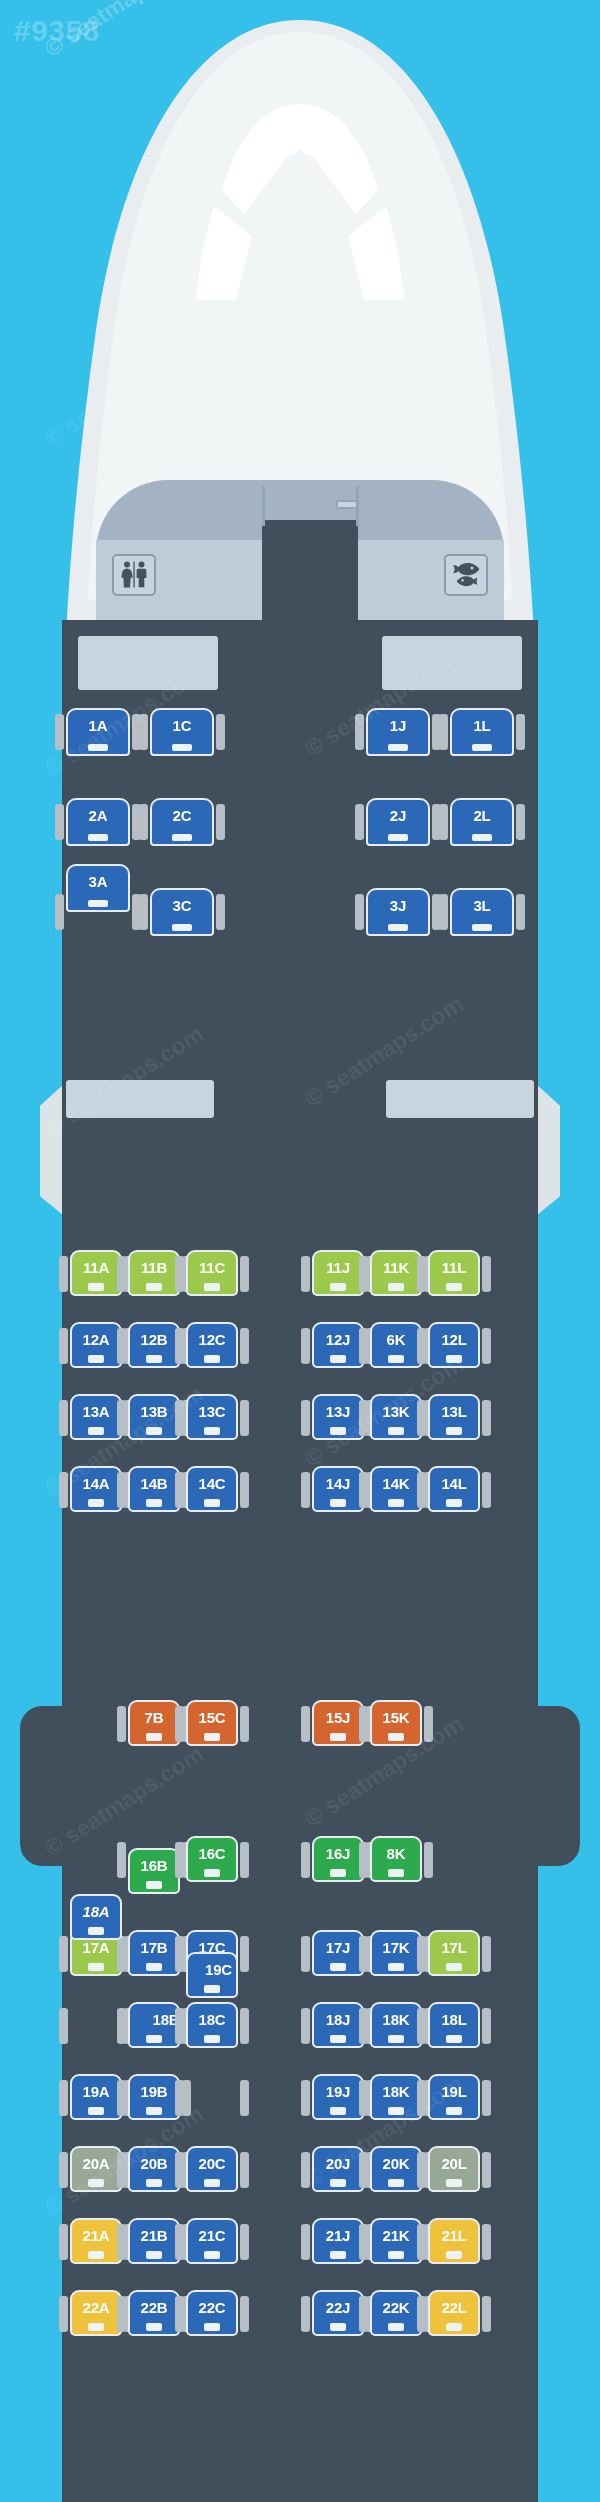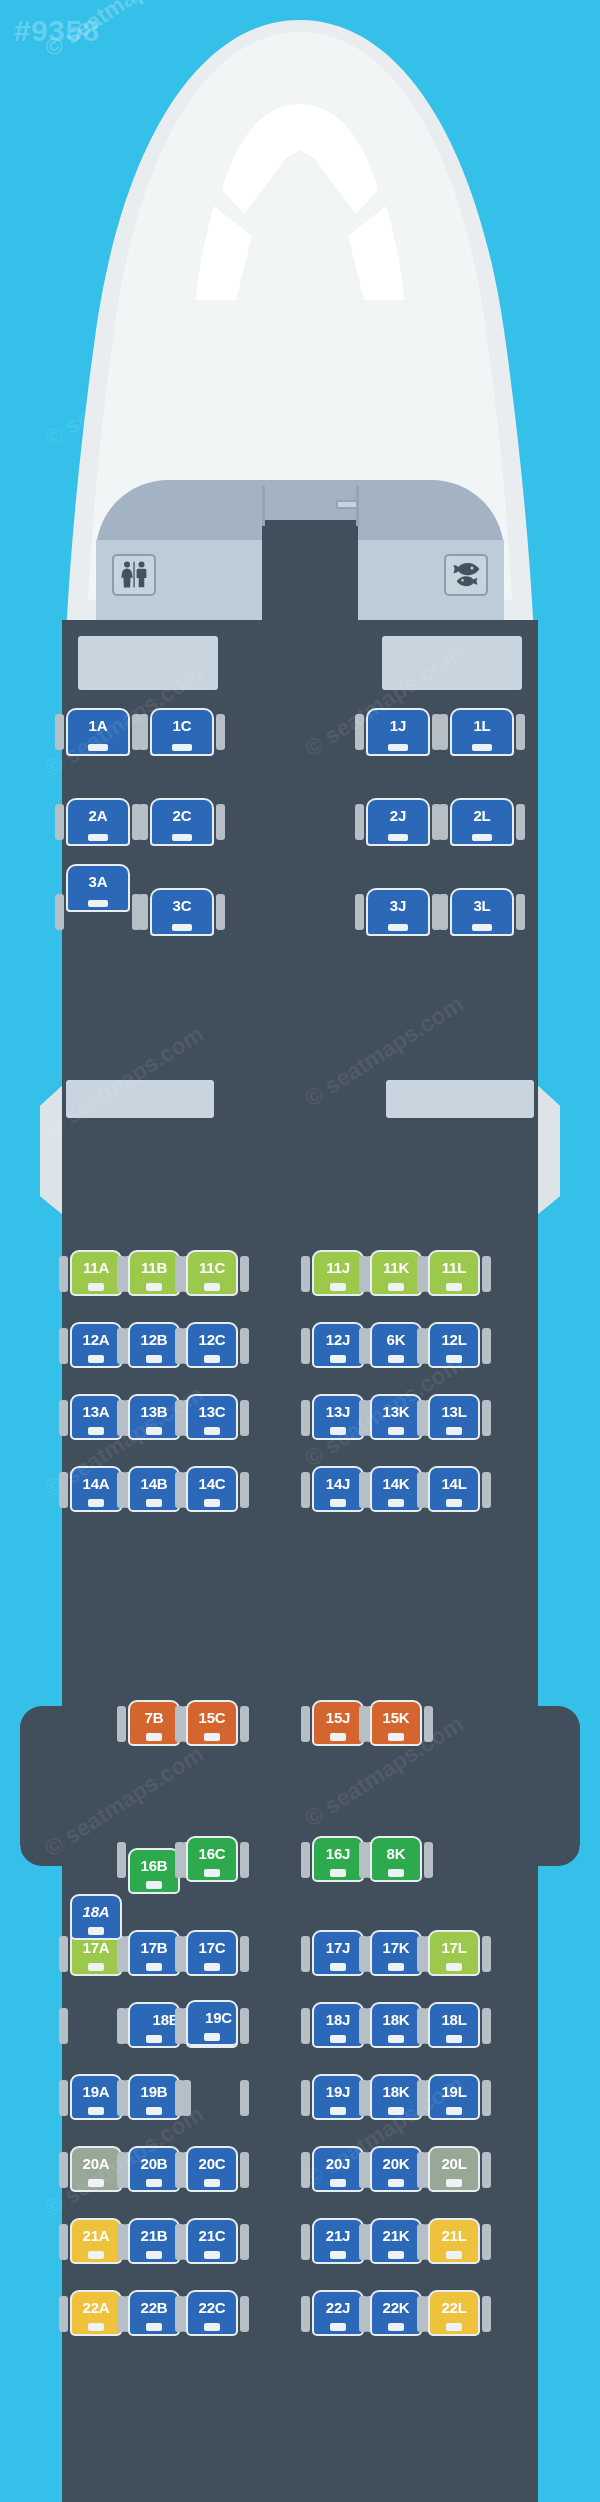--- a/index.html
+++ b/index.html
@@ -580,21 +580,21 @@
           <span class="cushion"></span>
         </div>
         <div class="armrest" style="left: 117px; top: 2080px;"></div>
         <div class="armrest" style="left: 182px; top: 2080px;"></div>
         <div class="seat c-blue" style="left: 128px; top: 2074px;">
           <span>19B</span>
           <span class="cushion"></span>
         </div>
         <div class="armrest" style="left: 175px; top: 2080px;"></div>
         <div class="armrest" style="left: 240px; top: 2080px;"></div>
-        <div class="seat c-blue" style="left: 186px; top: 2000px; padding-left: 13px;">
+        <div class="seat c-blue" style="left: 186px; top: 1952px; padding-left: 13px;">
           <span>19C</span>
           <span class="cushion"></span>
         </div>
         <div class="armrest" style="left: 301px; top: 2080px;"></div>
         <div class="armrest" style="left: 366px; top: 2080px;"></div>
         <div class="seat c-blue" style="left: 312px; top: 2074px;">
           <span>19J</span>
           <span class="cushion"></span>
         </div>
         <div class="armrest" style="left: 359px; top: 2080px;"></div>

